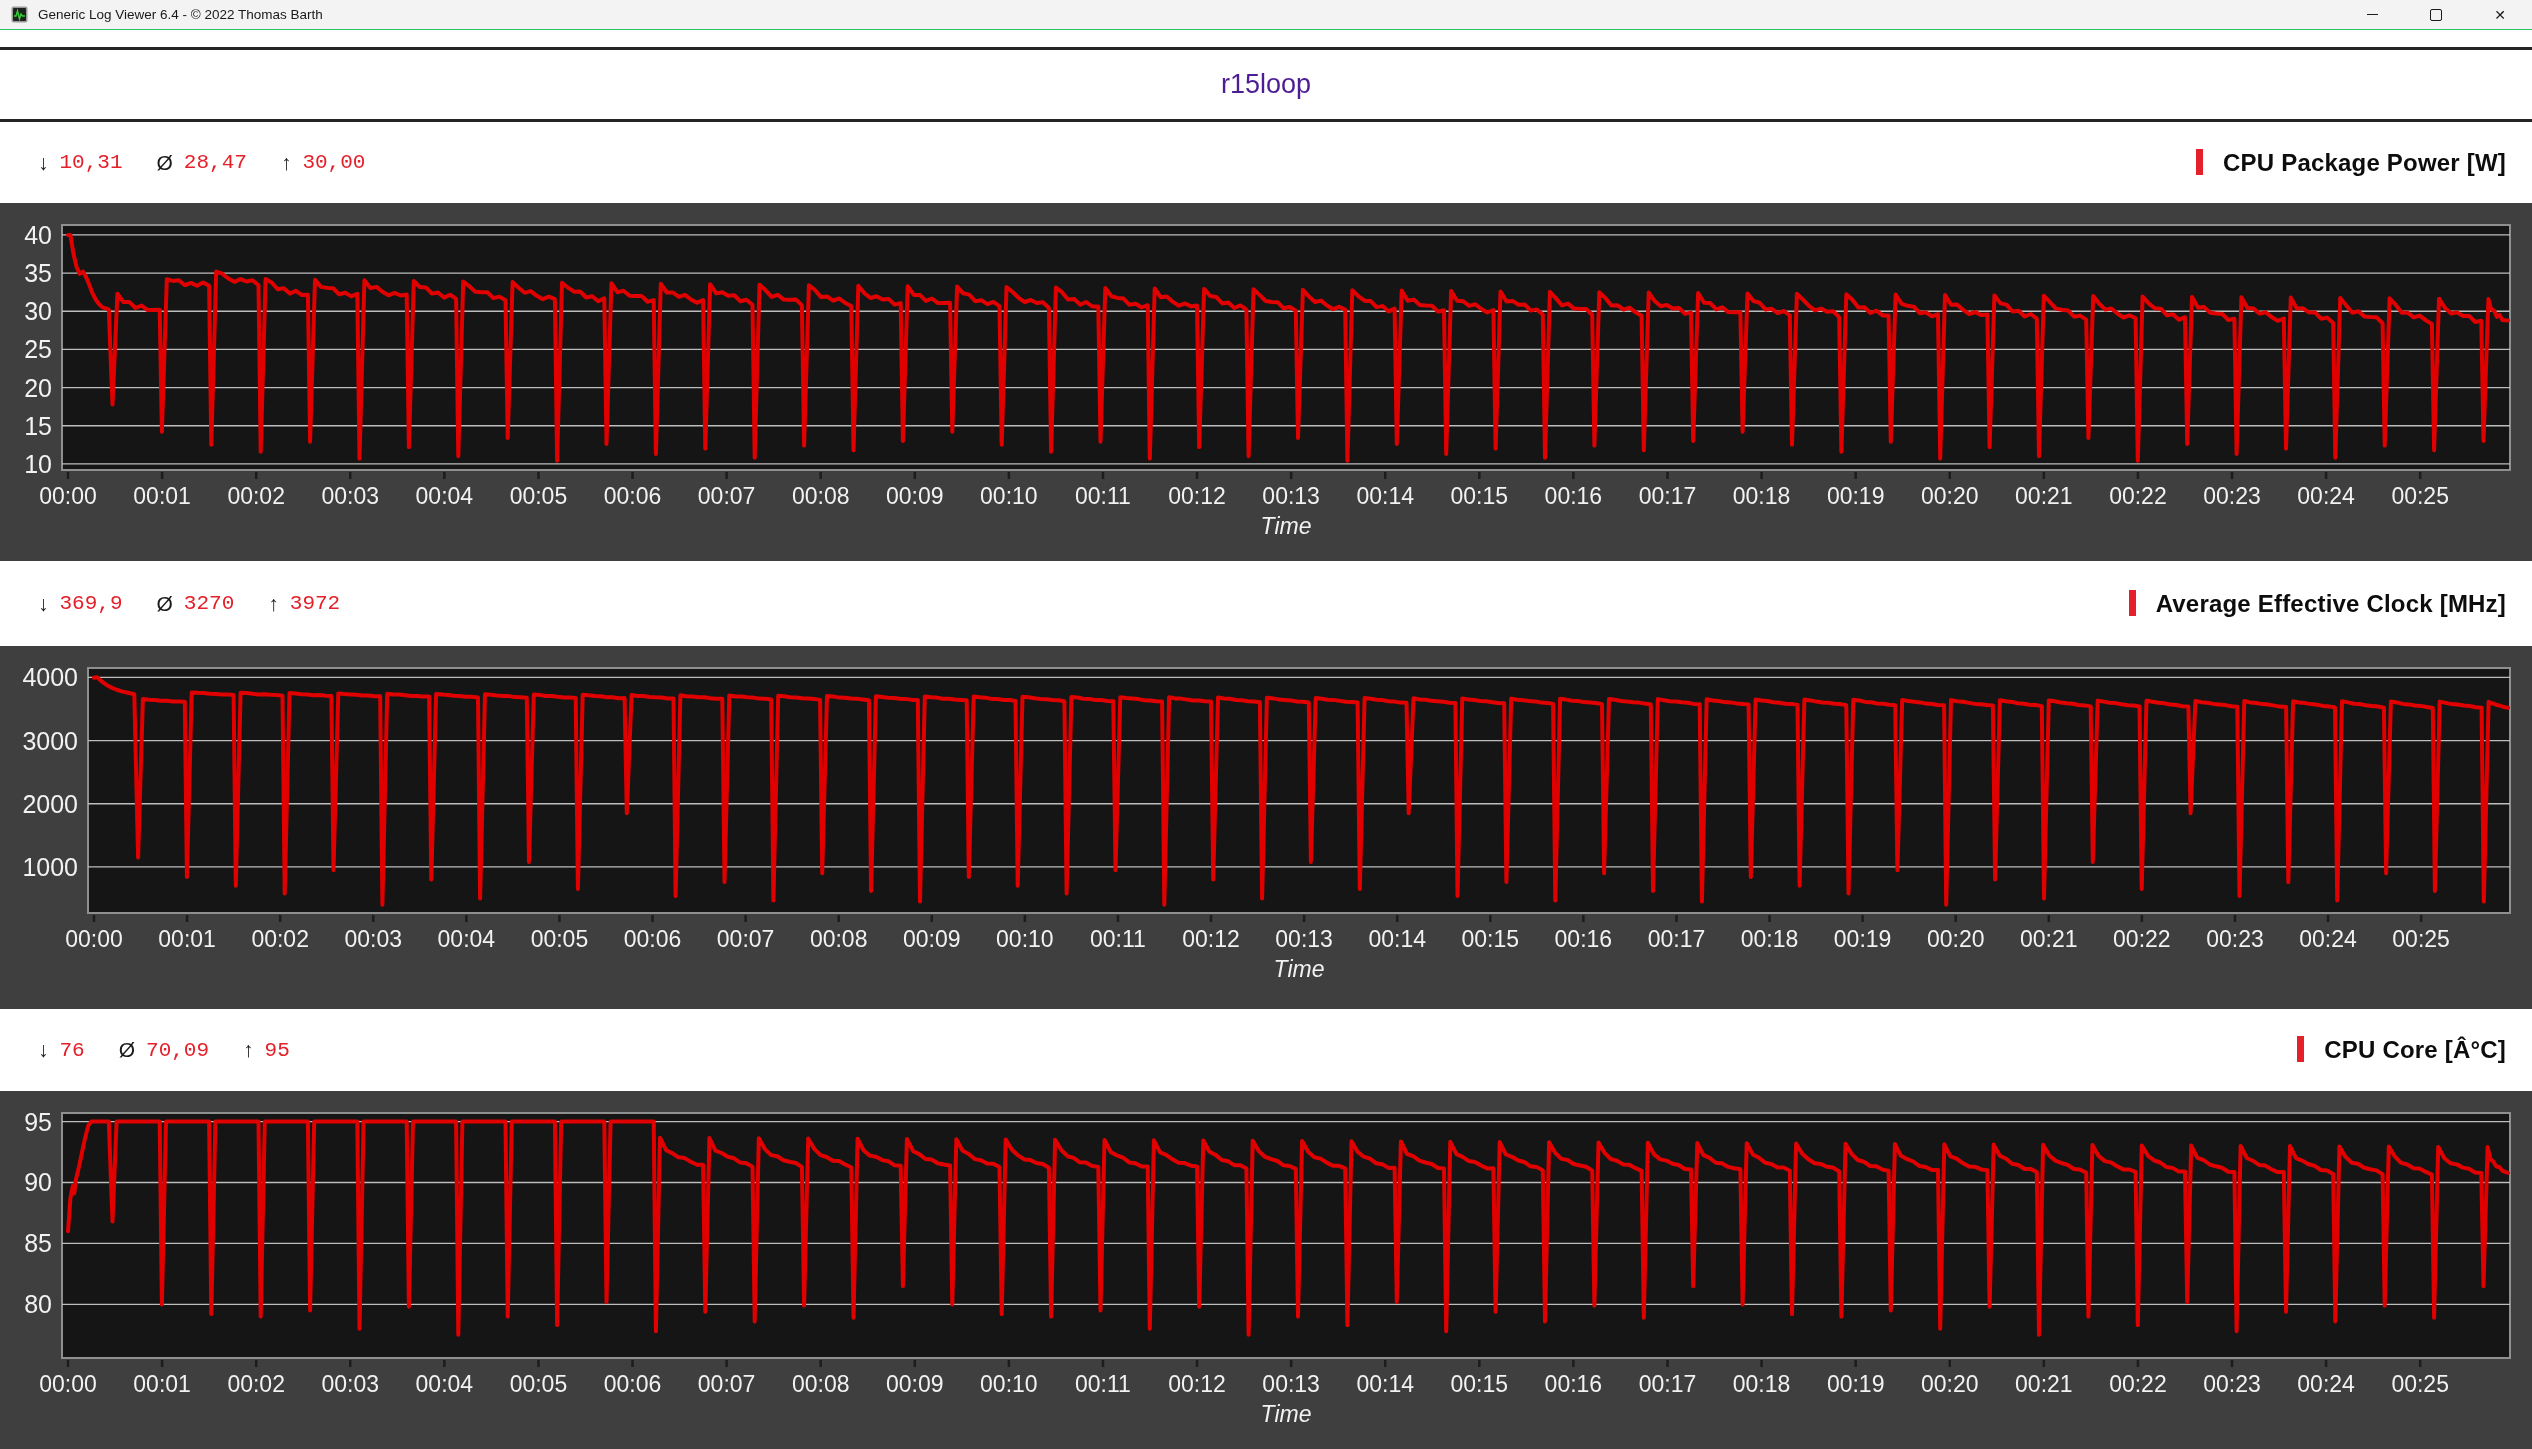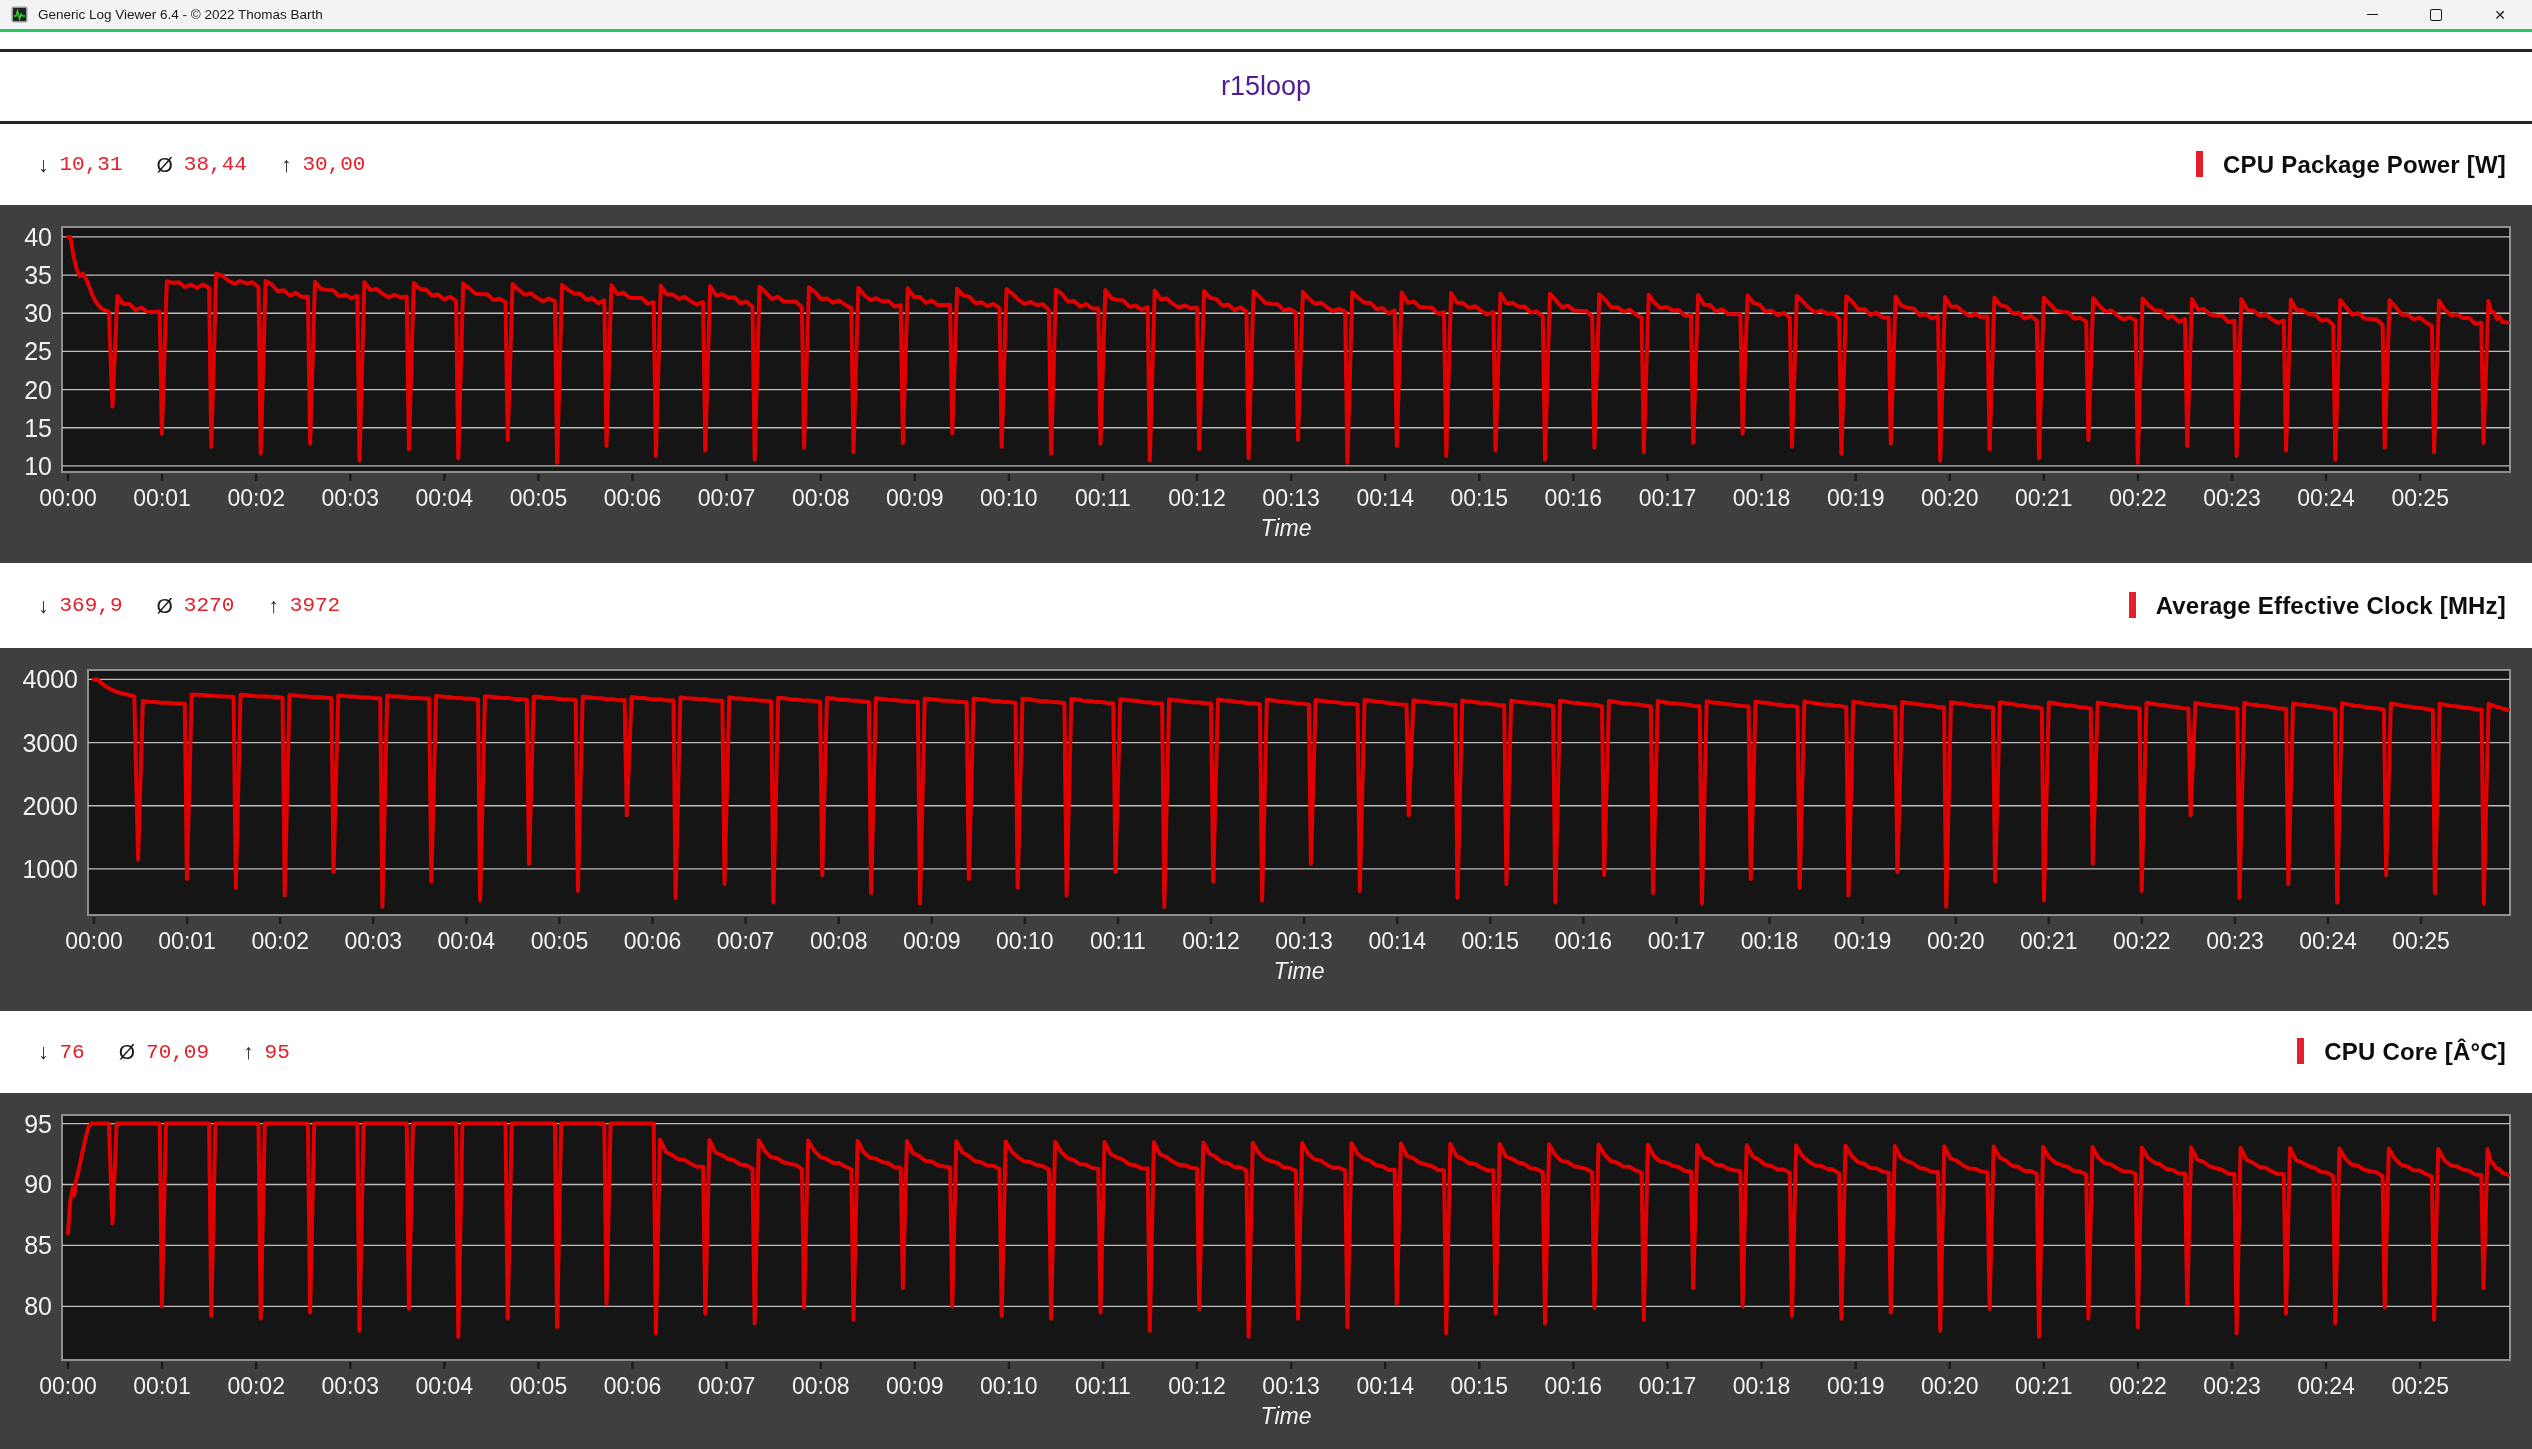--- a/index.html
+++ b/index.html
@@ -3,21 +3,21 @@
 <meta charset="utf-8">
 <style>
   html,body{margin:0;padding:0;}
   body{
     width:2532px;height:1449px;overflow:hidden;background:#ffffff;
     font-family:"Liberation Sans", sans-serif;color:#111;
     -webkit-font-smoothing:antialiased;
   }
   
   .titlebar{
-    height:29px;background:#f3f3f3;border-bottom:3px solid #22c55e;
+    height:29px;background:#f3f3f3;border-bottom:1px solid #22c55e;
     display:flex;align-items:center;
   }
   .app-icon{width:17px;height:17px;margin-left:11px;flex:0 0 auto;}
   .titlebar-text{font-size:13.5px;color:#191919;margin-left:10px;flex:1 1 auto;white-space:nowrap;}
   .win-btn{width:64px;height:29px;display:flex;align-items:center;justify-content:center;
     font-size:14px;color:#1b1b1b;cursor:default;}
   .win-btn .mini{display:block;width:11px;border-top:1.6px solid #1b1b1b;}
   .win-btn .maxi{display:block;width:10px;height:10px;border:1.4px solid #1b1b1b;border-radius:2px;}
   
   .header-gap{height:17px;background:#fff;}
@@ -70,21 +70,21 @@
 
 <section class="chart-section">
   <div class="statsbar" style="height: 81px;">
     <div class="stats">
       <span class="stat">
         <span class="sym">↓</span>
         <span class="val">10,31</span>
       </span>
       <span class="stat">
         <span class="sym">Ø</span>
-        <span class="val">38,44</span>
+        <span class="val">28,47</span>
       </span>
       <span class="stat">
         <span class="sym">↑</span>
         <span class="val">30,00</span>
       </span>
     </div>
     <div class="legend">
       <span class="legend-bar"></span>
       <span class="legend-text">CPU Package Power [W]</span>
     </div>

